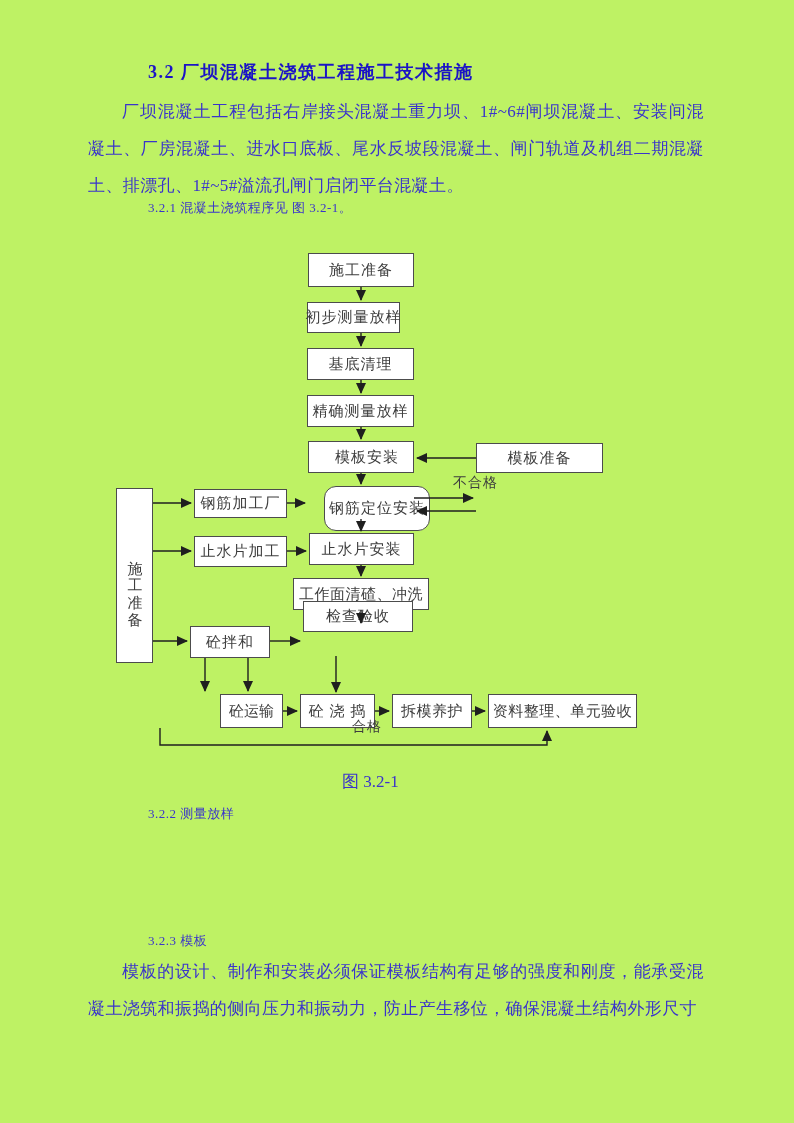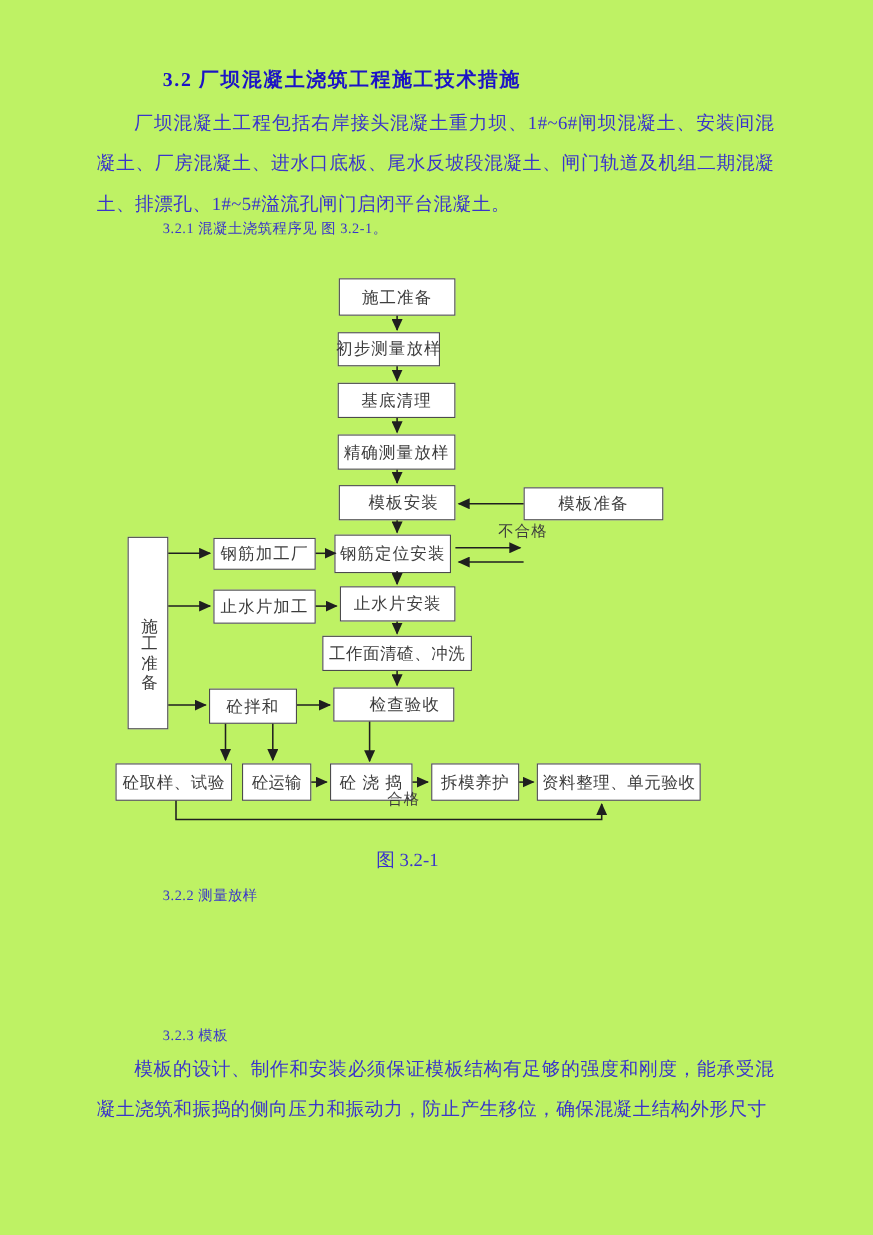--- a/index.html
+++ b/index.html
@@ -52,29 +52,28 @@
   <div class="h-sec">3.2  厂坝混凝土浇筑工程施工技术措施</div>
   <div class="para" id="para1">厂坝混凝土工程包括右岸接头混凝土重力坝、1#~6#闸坝混凝土、安装间混凝土、厂房混凝土、进水口底板、尾水反坡段混凝土、闸门轨道及机组二期混凝土、排漂孔、1#~5#溢流孔闸门启闭平台混凝土。</div>
   <div class="subhead" id="s321">3.2.1  混凝土浇筑程序见 图 3.2-1。</div>
 
   <div class="fbox" style="left:308px;top:253px;width:106px;height:34px;">施工准备</div>
   <div class="fbox" style="left:307px;top:302px;width:93px;height:31px;">初步测量放样</div>
   <div class="fbox" style="left:307px;top:348px;width:107px;height:32px;">基底清理</div>
   <div class="fbox" style="left:307px;top:395px;width:107px;height:32px;">精确测量放样</div>
   <div class="fbox" style="left:308px;top:441px;width:106px;height:32px;padding-left:12px;">模板安装</div>
   <div class="fbox" style="left:476px;top:443px;width:127px;height:30px;">模板准备</div>
-  <div class="fbox" style="left:304px;top:486px;width:106px;height:35px;">钢筋定位安装</div>
+  <div class="fbox" style="left:324px;top:486px;width:106px;height:45px;border-radius:12px;">钢筋定位安装</div>
   <div class="fbox vtext" style="left:116px;top:488px;width:37px;height:175px;">施工准备</div>
   <div class="fbox" style="left:194px;top:489px;width:93px;height:29px;">钢筋加工厂</div>
   <div class="fbox" style="left:194px;top:536px;width:93px;height:31px;">止水片加工</div>
   <div class="fbox" style="left:309px;top:533px;width:105px;height:32px;">止水片安装</div>
   <div class="fbox" style="left:293px;top:578px;width:136px;height:32px;letter-spacing:0.5px;">工作面清碴、冲洗</div>
   <div class="fbox" style="left:190px;top:626px;width:80px;height:32px;">砼拌和</div>
-  <div class="fbox" style="left:303px;top:625px;width:110px;height:31px;justify-content:flex-start;padding-left:32px;">检查验收</div>
-  <div class="fbox" style="left:105px;top:694px;width:106px;height:34px;letter-spacing:0.5px;">砼取样、试验</div>
+  <div class="fbox" style="left:303px;top:601px;width:110px;height:31px;justify-content:flex-start;padding-left:22px;">检查验收</div>
   <div class="fbox" style="left:220px;top:694px;width:63px;height:34px;letter-spacing:0px;">砼运输</div>
   <div class="fbox" style="left:300px;top:694px;width:75px;height:34px;">砼 浇 捣</div>
   <div class="fbox" style="left:392px;top:694px;width:80px;height:34px;letter-spacing:0.5px;">拆模养护</div>
   <div class="fbox" style="left:488px;top:694px;width:149px;height:34px;letter-spacing:0.5px;">资料整理、单元验收</div>
 
   <div class="edge-label" id="lbl-pass">合格</div>
   <div class="edge-label" id="lbl-fail">不合格</div>
 
   <svg class="wires" width="794" height="1123">
     <defs>

